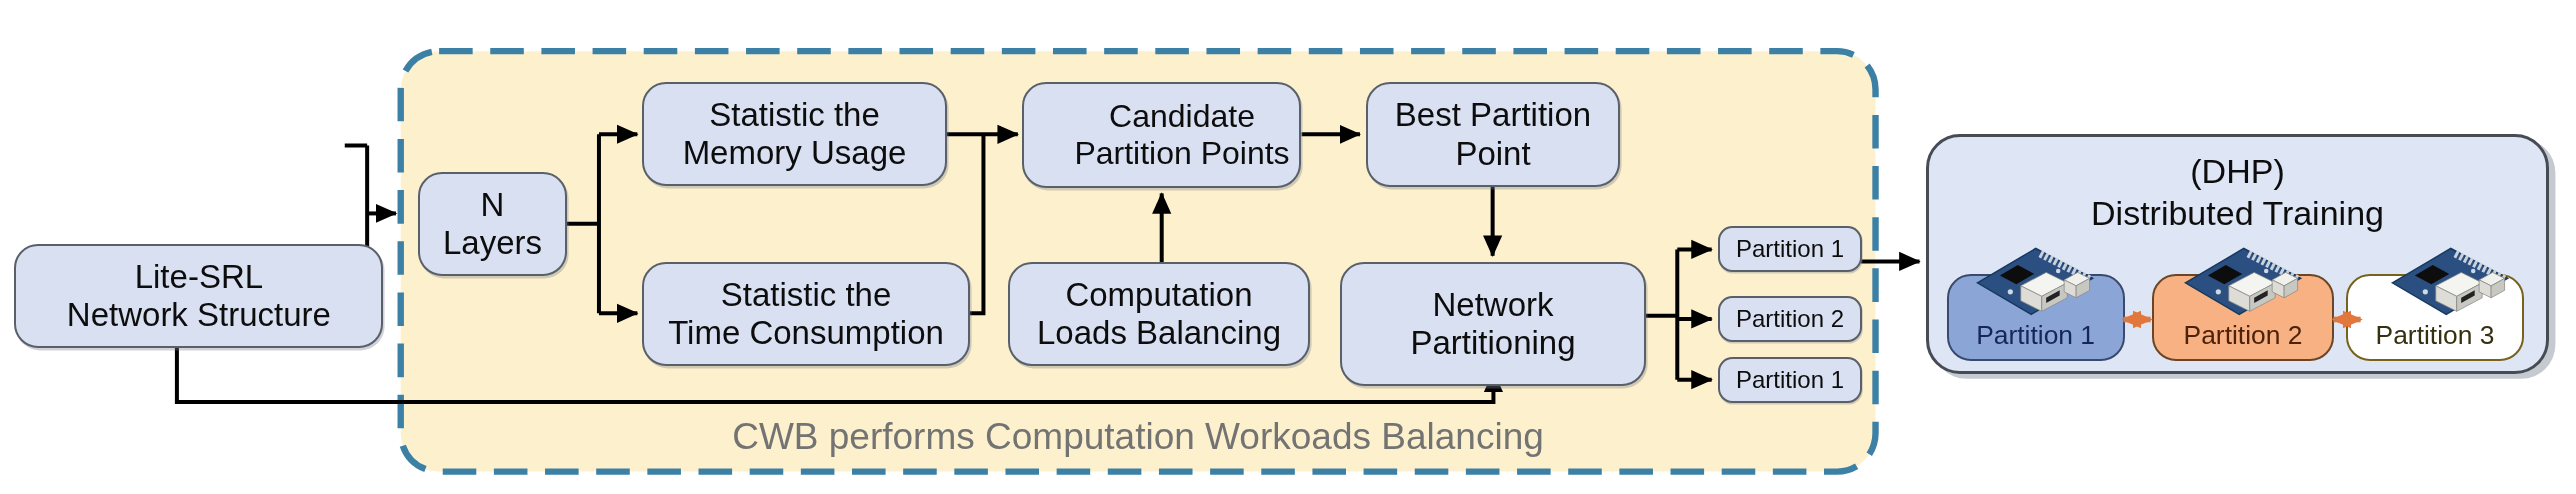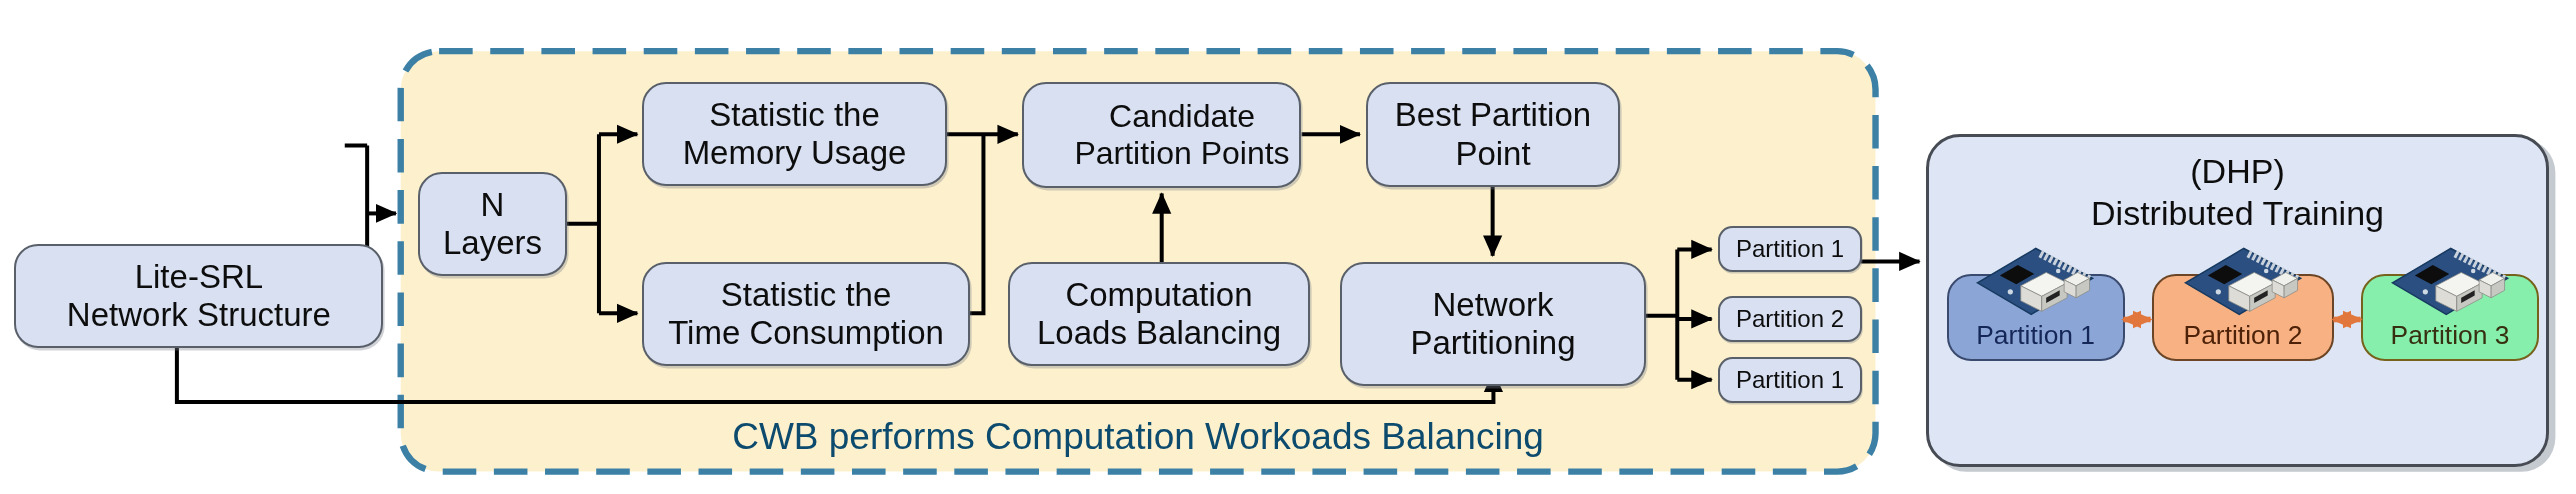--- a/index.html
+++ b/index.html
@@ -5,32 +5,32 @@
   html,body{margin:0;padding:0;background:#ffffff;}
   .stage{position:relative;width:2576px;height:494px;background:#ffffff;
          font-family:"Liberation Sans",sans-serif;overflow:hidden;}
   svg.wires{position:absolute;left:0;top:0;width:2576px;height:494px;}
   .nb{position:absolute;background:#d8e0f2;border:2.4px solid #596069;border-radius:24px;
       display:flex;align-items:center;justify-content:center;text-align:center;
       white-space:pre-line;font-size:33px;line-height:1.16;color:#0d0d0d;
       box-sizing:border-box;box-shadow:1.6px 2.4px 0 rgba(120,126,140,0.35);}
   .small{border-radius:14.4px;font-size:24px;box-shadow:0.8px 1.6px 0 rgba(120,126,140,0.35);}
   .caption{position:absolute;left:400px;top:416px;width:1476px;text-align:center;
-           font-size:37px;color:#0c4a6e;}
-  .dhp{position:absolute;left:1926px;top:134px;width:623px;height:333px;
+           font-size:37px;color:#737373;}
+  .dhp{position:absolute;left:1926px;top:134px;width:623px;height:240px;
        background:#dee5f5;border:3.2px solid #474c54;border-radius:34px;
        box-sizing:border-box;box-shadow:6.4px 4.8px 0 rgba(150,158,172,0.55);}
   .dhp-title{position:absolute;left:0;top:12.8px;width:100%;text-align:center;
              font-size:34px;line-height:1.25;color:#0d0d0d;white-space:pre-line;}
   .pbox{position:absolute;top:137px;height:87px;border-radius:24px;
         display:flex;align-items:flex-end;justify-content:center;
         padding-bottom:8px;font-size:26.4px;box-sizing:border-box;}
   .p1{left:17.6px;width:178px;background:#8ba6d6;border:2.4px solid #3a4a6e;color:#152757;}
   .p2{left:223px;width:182px;background:#f7b183;border:2.4px solid #6b4525;color:#4d2208;}
-  .p3{left:432px;width:178px;background:#86efac;border:2.4px solid #77621c;color:#373010;}
+  .p3{left:417px;width:178px;background:#ffffff;border:2.4px solid #77621c;color:#373010;}
   .bicon{position:absolute;top:101px;width:134px;height:86px;}
   .oarrow{position:absolute;top:172px;width:40px;height:21px;}
 </style>
 </head>
 <body>
 
 <div class="stage">
 
   <svg class="wires" viewBox="0 0 3220 618" width="2576" height="494">
     <defs>

